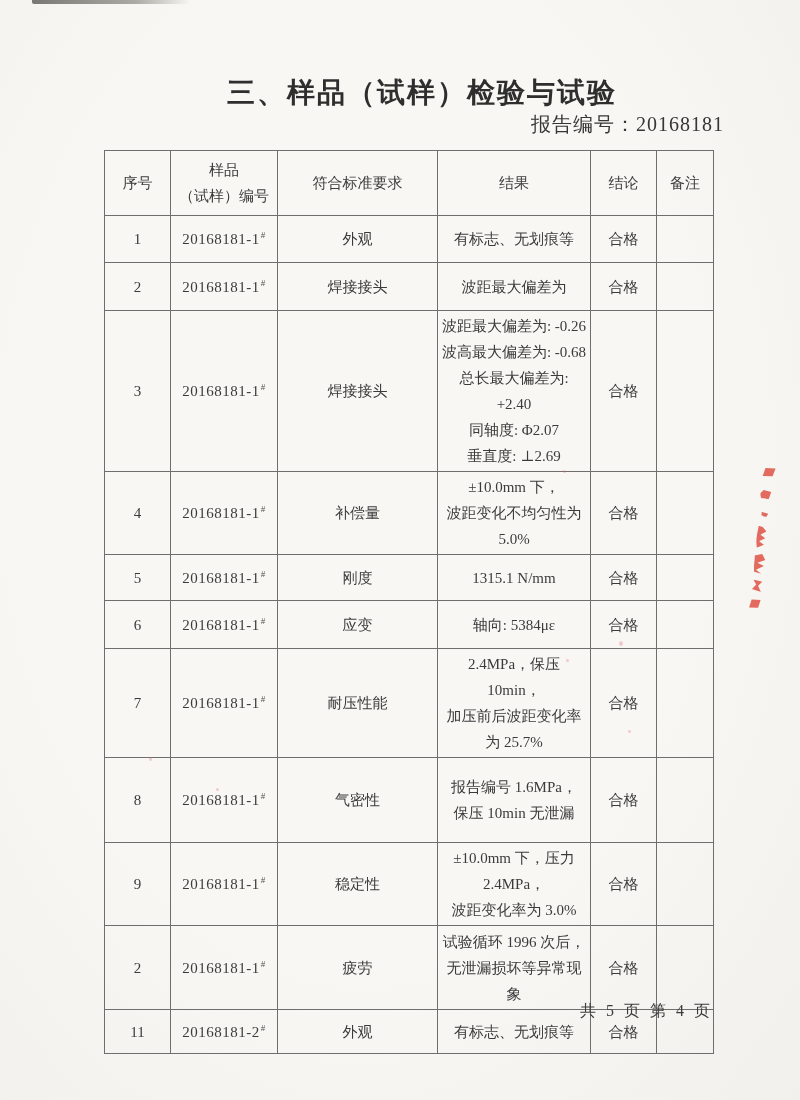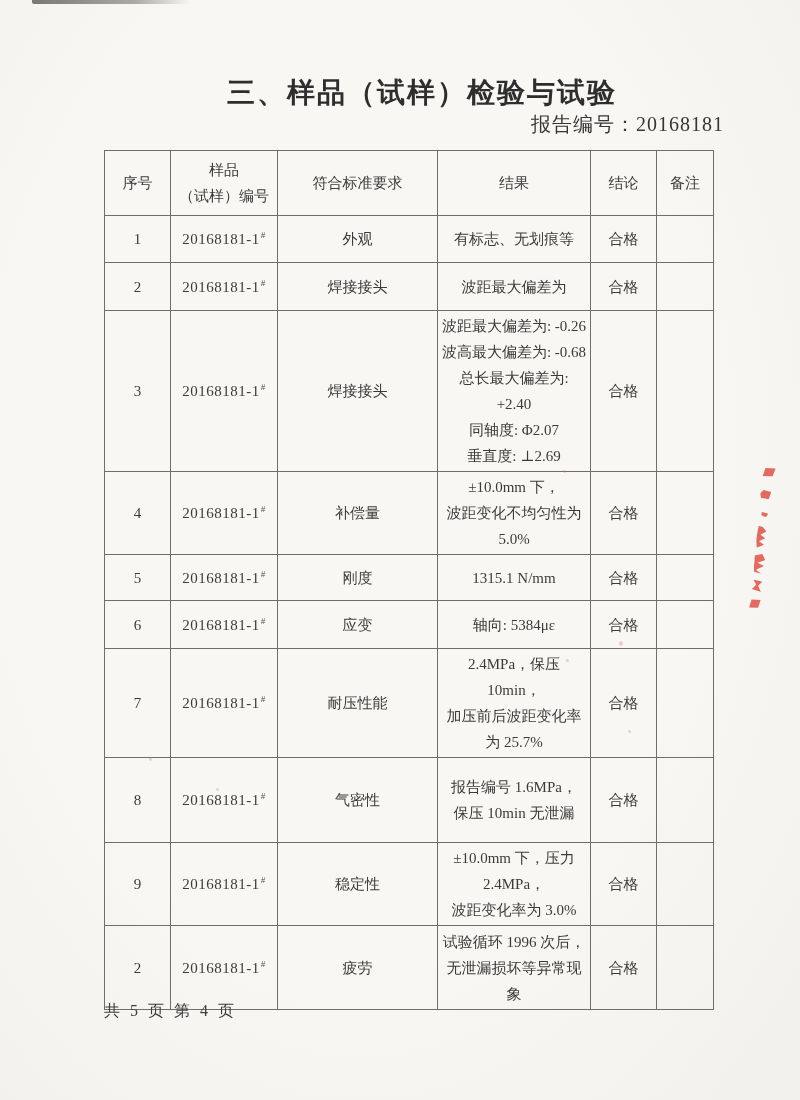--- a/index.html
+++ b/index.html
@@ -48,21 +48,21 @@
   #tbody tr:nth-child(6){height:48px;}
   #tbody tr:nth-child(7){height:76px;}
   #tbody tr:nth-child(8){height:85px;}
   #tbody tr:nth-child(9){height:81px;}
   #tbody tr:nth-child(10){height:84px;}
   #tbody tr:nth-child(11){height:44px;}
   .sample-cell{letter-spacing:.5px;}
   .sample-cell sup{font-size:9px;line-height:0;vertical-align:6px;margin-left:1px;color:#555;}
   .footer{
     position:absolute;top:1001px;left:104px;width:609px;
-    text-align:left;font-size:16px;letter-spacing:3px;color:#3c3c3c;
+    text-align:right;font-size:16px;letter-spacing:3px;color:#3c3c3c;
   }
   
   .stamp{position:absolute;top:468px;left:752px;width:24px;height:150px;transform:rotate(2.5deg);}
   .stamp .m{position:absolute;background:#e0564a;opacity:.88;}
   .m1{left:9px;top:0;width:10px;height:8px;transform:skewX(-18deg);}
   .m2{left:6px;top:22px;width:11px;height:9px;clip-path:polygon(0 40%,30% 0,100% 20%,80% 100%,10% 90%);}
   .m3{left:8px;top:44px;width:7px;height:5px;clip-path:polygon(0 0,100% 30%,70% 100%,0 70%);opacity:.7;}
   .m4{left:4px;top:58px;width:10px;height:22px;clip-path:polygon(20% 0,60% 5%,100% 25%,40% 40%,90% 55%,30% 70%,80% 85%,10% 100%,0 60%);opacity:.8;}
   .m5{left:3px;top:86px;width:11px;height:20px;clip-path:polygon(0 10%,70% 0,100% 30%,30% 45%,90% 60%,20% 80%,70% 100%,0 90%);opacity:.8;}
   .m6{left:2px;top:112px;width:10px;height:12px;clip-path:polygon(10% 0,100% 15%,60% 50%,90% 100%,0 80%,40% 40%);opacity:.75;}
@@ -190,20 +190,28 @@
     </tr>
         <tr>
       <td>2</td>
       <td class="sample-cell"><span>20168181-1</span><sup>#</sup></td>
       <td>疲劳</td>
       <td class="preline">试验循环 1996 次后，
 无泄漏损坏等异常现象</td>
       <td>合格</td>
       <td></td>
     </tr>
+        <tr>
+      <td>11</td>
+      <td class="sample-cell"><span>20168181-2</span><sup>#</sup></td>
+      <td>外观</td>
+      <td class="preline">有标志、无划痕等</td>
+      <td>合格</td>
+      <td></td>
+    </tr>
       </tbody>
   </table>
 
   <div class="stamp">
     <div class="m m1"></div>
     <div class="m m2"></div>
     <div class="m m3"></div>
     <div class="m m4"></div>
     <div class="m m5"></div>
     <div class="m m6"></div>

